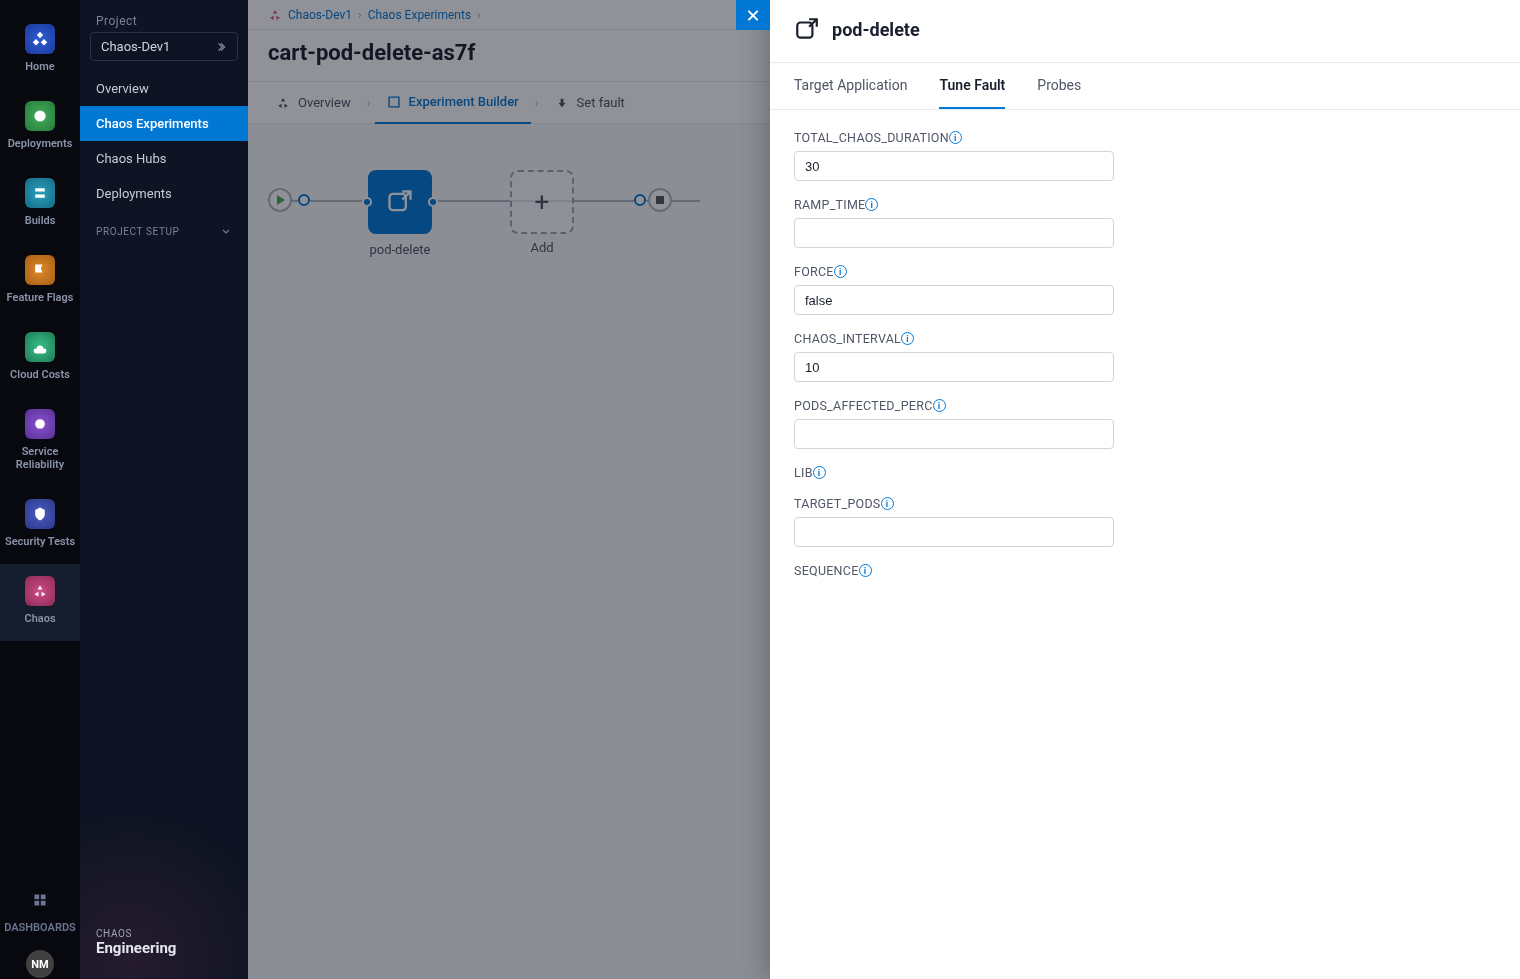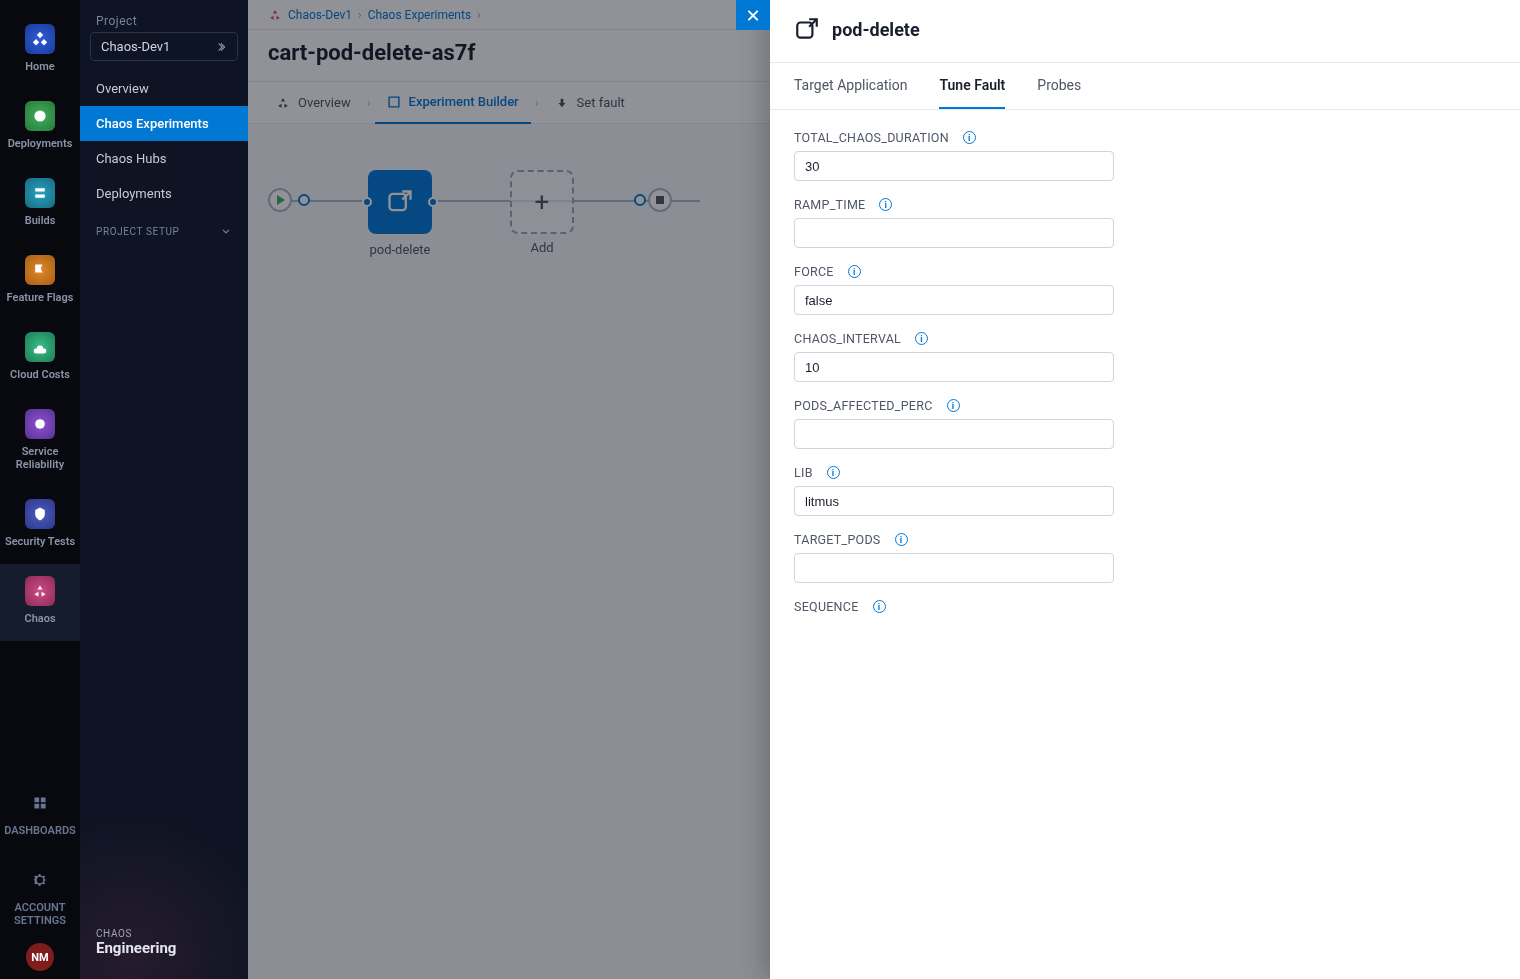--- a/index.html
+++ b/index.html
@@ -19,21 +19,21 @@
 .ico.green   { background: radial-gradient(circle,#41b05c,#267a3b); }
 .ico.teal    { background: radial-gradient(circle,#2aa2c0,#156a82); }
 .ico.orange  { background: radial-gradient(circle,#e08a2a,#a55d14); }
 .ico.mint    { background: radial-gradient(circle,#39c088,#1e7a54); }
 .ico.purple  { background: radial-gradient(circle,#8b55d0,#5a2f94); }
 .ico.violet  { background: radial-gradient(circle,#4d5dc0,#2b378b); }
 .ico.pink    { background: radial-gradient(circle,#d04d88,#8a2a56); }
 .ico.grey    { color:#6b7491; }
 .ico svg { width: 16px; height: 16px; fill: #fff; }
 .ico.grey svg { fill:#6b7491; }
-.avatar { width: 28px; height: 28px; border-radius: 50%; background: #7f1d1d; color: #fff; font-weight: 700; font-size: 11px; display: flex; align-items: center; justify-content: center; margin-bottom: 8px; }
+.avatar { width: 28px; height: 28px; border-radius: 50%; background: #404040; color: #fff; font-weight: 700; font-size: 11px; display: flex; align-items: center; justify-content: center; margin-bottom: 1px; }
 
 
 .sidebar { position: absolute; left: 80px; top: 0; width: 168px; height: 979px; background: #0e1423; color: #c7cbd6; font-size: 13px; overflow: hidden; }
 .proj-label { color: #7b8299; font-size: 12px; letter-spacing: 0.04em; padding: 14px 16px 4px; }
 .proj-select { margin: 0 10px 10px; border: 1px solid #2a3246; border-radius: 4px; padding: 6px 10px; display: flex; justify-content: space-between; align-items: center; color: #d0d4df; font-size: 13px; cursor: pointer; }
 .proj-select svg { width: 12px; height: 12px; fill: #8b93a8; }
 .side-item { padding: 10px 16px; cursor: pointer; color: #c7cbd6; }
 .side-item.active { background: #0278d5; color: #fff; font-weight: 500; }
 .side-section { padding: 14px 16px 6px; color: #7b8299; font-size: 10px; letter-spacing: 0.06em; display:flex; align-items:center; justify-content:space-between;}
 .side-section svg{width:12px;height:12px;fill:#7b8299;}
@@ -81,21 +81,21 @@
 .flyout { position: absolute; top: 0; right: 0; width: 750px; height: 979px; background: #fff; box-shadow: -4px 0 24px rgba(0,0,0,0.25); display:flex; flex-direction:column;}
 .flyout-close { position: absolute; top: 0; left: -34px; width: 34px; height: 30px; background: #0278d5; color: #fff; display: flex; align-items: center; justify-content: center; cursor: pointer; font-size:18px;}
 .flyout-head { display:flex; align-items:center; gap:12px; padding: 16px 24px 20px; border-bottom:1px solid #e5e8ee;}
 .flyout-head svg{width:26px;height:26px;stroke:#1a1f2e;fill:none;stroke-width:2;}
 .flyout-head h2{font-size:18px;font-weight:700;color:#1a1f2e;}
 .flyout-tabs{display:flex;gap:32px;padding:0 24px;border-bottom:1px solid #e5e8ee;}
 .flyout-tab{padding:14px 0;font-size:14px;color:#4f5666;cursor:pointer;border-bottom:2px solid transparent;}
 .flyout-tab.active{color:#1a1f2e;font-weight:600;border-bottom-color:#0278d5;}
 .flyout-body{padding:20px 24px;overflow:auto;}
 .field{margin-bottom:16px;max-width:320px;}
-.field label{display:flex;align-items:center;gap:14px;font-size:12.5px;color:#4f5666;margin-bottom:6px;letter-spacing:.02em;}
+.field label{display:flex;align-items:center;gap:0;font-size:12.5px;color:#4f5666;margin-bottom:6px;letter-spacing:.02em;}
 .info-ico{width:13px;height:13px;border:1.4px solid #0278d5;border-radius:50%;color:#0278d5;font-size:9px;display:inline-flex;align-items:center;justify-content:center;font-weight:700;}
 .field input{width:100%;height:30px;border:1px solid #d0d4df;border-radius:4px;padding:0 10px;font-size:13px;color:#1a1f2e;outline:none;}
 </style>
 </head>
 <body>
 
 <div class="leftrail">
   <div class="leftrail-item">
     <span class="ico blue">
         <svg viewBox="0 0 20 20">
@@ -162,29 +162,20 @@
     <span class="lbl">Chaos</span>
   </div>
   <div class="leftrail-spacer"></div>
   <div class="leftrail-item bottom">
     <span class="ico grey">
         <svg viewBox="0 0 20 20">
           <path d="M3 3h6v6H3zM11 3h6v6h-6zM3 11h6v6H3zM11 11h6v6h-6z"></path>
         </svg>
       </span>
     <span class="lbl">DASHBOARDS</span>
-  </div>
-  <div class="leftrail-item bottom">
-    <span class="ico grey">
-        <svg viewBox="0 0 20 20">
-          <path d="M10 6a4 4 0 100 8 4 4 0 000-8zm8 4l-2 .5-.8 2 1 1.8-1.4 1.4-1.8-1-2 .8-.5 2h-2l-.5-2-2-.8-1.8 1L2.8 14l1-1.8-.8-2L1 10l2-.5.8-2-1-1.8L4.2 4.3l1.8 1 2-.8.5-2h2l.5 2 2 .8 1.8-1 1.4 1.4-1 1.8.8 2z"></path>
-        </svg>
-      </span>
-    <span class="lbl" style="white-space:pre-line">ACCOUNT
-SETTINGS</span>
   </div>
   <div class="avatar">NM</div>
 </div>
 
 <div class="sidebar">
   <div class="sidebar-bg"></div>
   <div class="proj-label">Project</div>
   <div class="proj-select">
     <span>Chaos-Dev1</span>
     <svg viewBox="0 0 20 20">
@@ -312,21 +303,20 @@
           <span>PODS_AFFECTED_PERC</span>
           <span class="info-ico">i</span>
         </label>
       <input value="" style="">
     </div>
     <div class="field">
       <label>
           <span>LIB</span>
           <span class="info-ico">i</span>
         </label>
-      <input value="litmus" style="">
     </div>
     <div class="field">
       <label>
           <span>TARGET_PODS</span>
           <span class="info-ico">i</span>
         </label>
       <input value="" style="">
     </div>
     <div class="field">
       <label>

